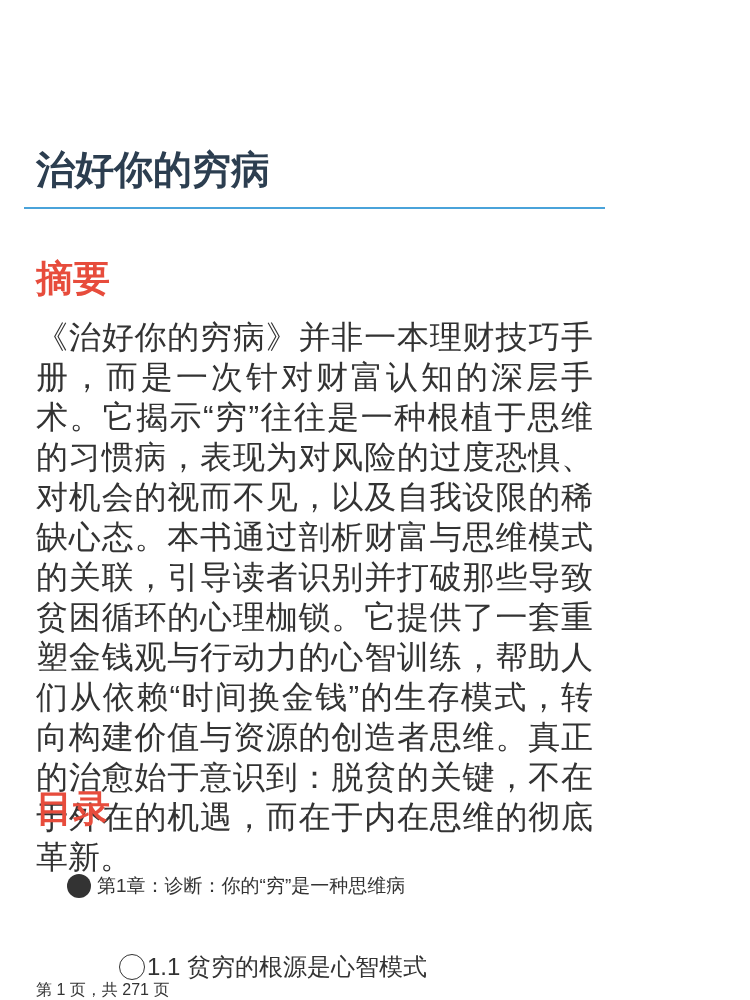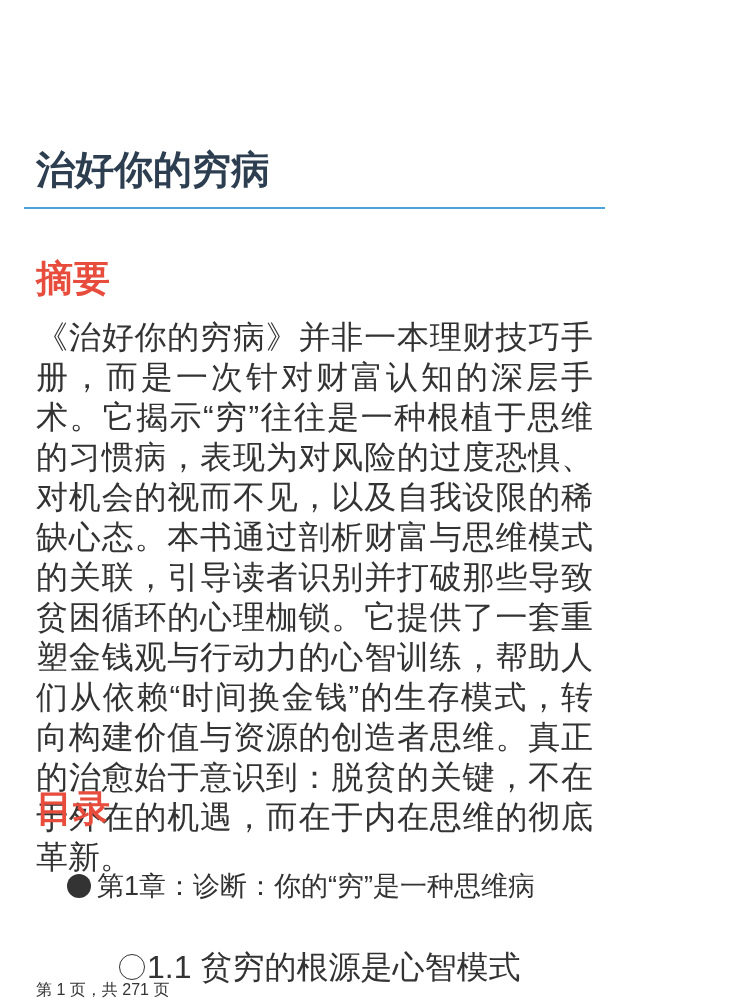--- a/index.html
+++ b/index.html
@@ -75,27 +75,27 @@
     color: #333333;
   }
 
   .toc-item {
     position: relative;
     line-height: 36px;
   }
 
   .toc-item.level-1 {
     padding-left: 49px;
-    font-size: 27px;
+    font-size: 19px;
   }
 
   .toc-item.level-2 {
     margin-top: 21px;
     padding-left: 99px;
-    font-size: 32px;
+    font-size: 24px;
   }
 
   .bullet {
     position: absolute;
     top: 50%;
     transform: translateY(-50%);
     width: 9px;
     height: 9px;
     border-radius: 50%;
   }

